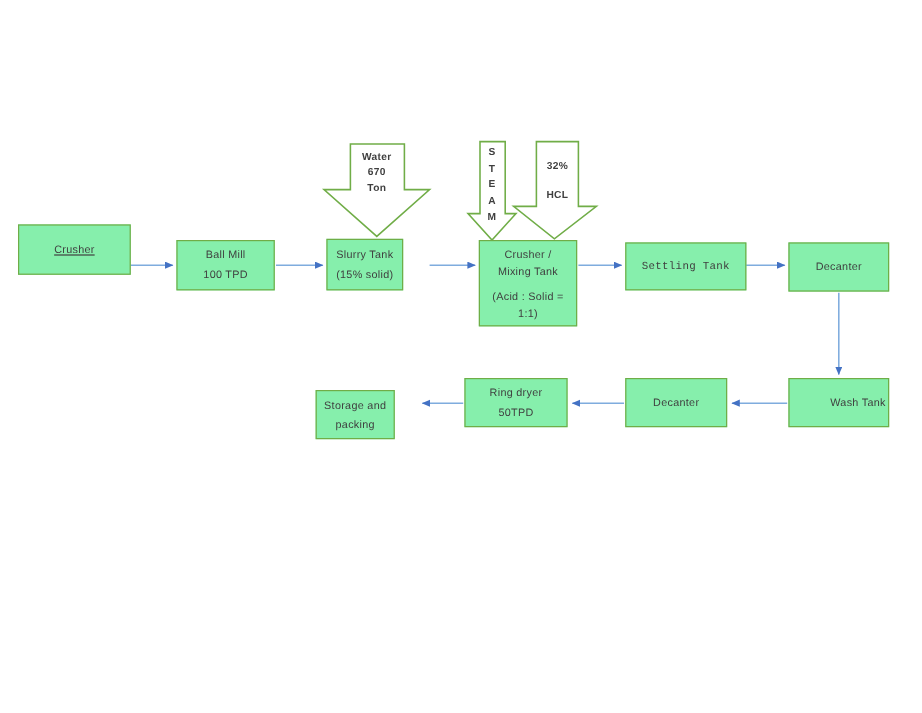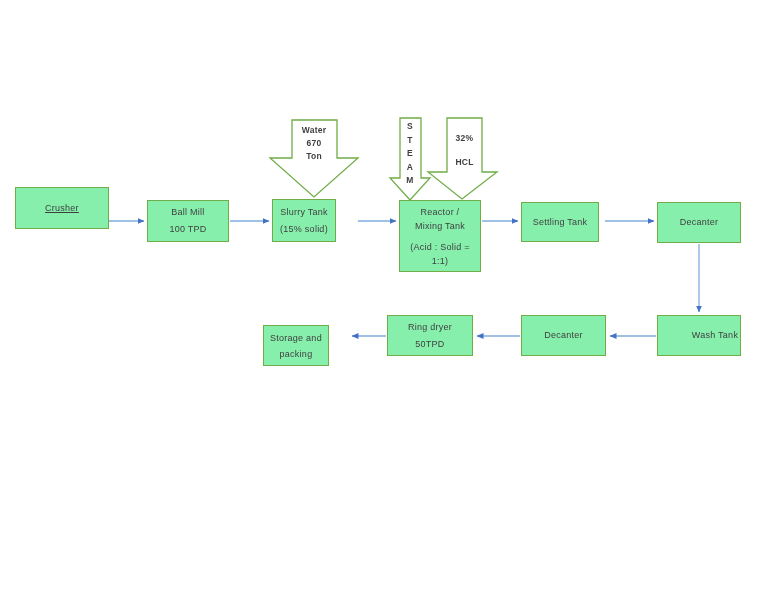--- a/index.html
+++ b/index.html
@@ -79,27 +79,27 @@
     <span class="ln">Ball Mill</span>
     <span class="ln">100 TPD</span>
   </div>
 
   <div class="node" style="left:272px; top:199px; width:64px; height:43px;">
     <span class="ln">Slurry Tank</span>
     <span class="ln">(15% solid)</span>
   </div>
 
   <div class="node reactor" style="left:399px; top:200px; width:82px; height:72px;">
-    <span class="ln">Reactor /</span>
+    <span class="ln">Crusher /</span>
     <span class="ln">Mixing Tank</span>
     <span class="ln grp2">(Acid : Solid =</span>
     <span class="ln">1:1)</span>
   </div>
 
-  <div class="node" style="left:521px; top:202px; width:78px; height:40px;">
+  <div class="node" style="left:521px; top:202px; width:101px; height:40px;font-family:Liberation Mono, monospace;">
     <span class="ln">Settling Tank</span>
   </div>
 
   <div class="node" style="left:657px; top:202px; width:84px; height:41px;">
     <span class="ln">Decanter</span>
   </div>
 
   <div class="node" style="left:657px; top:315px; width:84px; height:41px;padding-left:32px;">
     <span class="ln">Wash Tank</span>
   </div>

